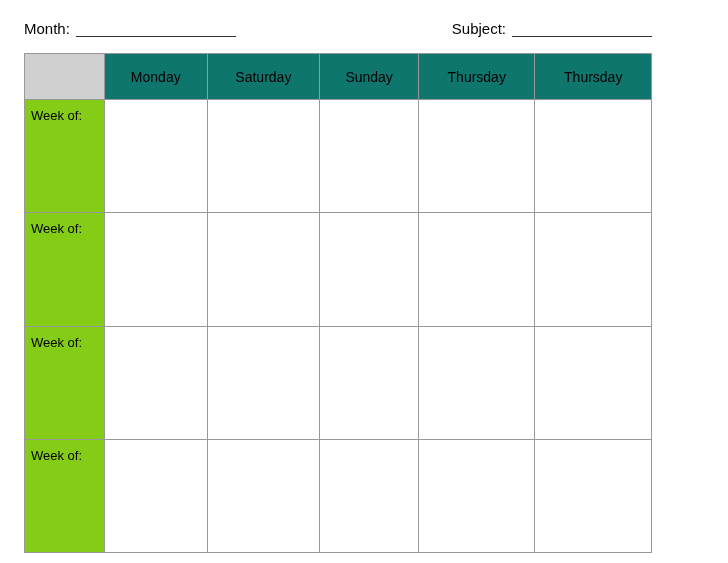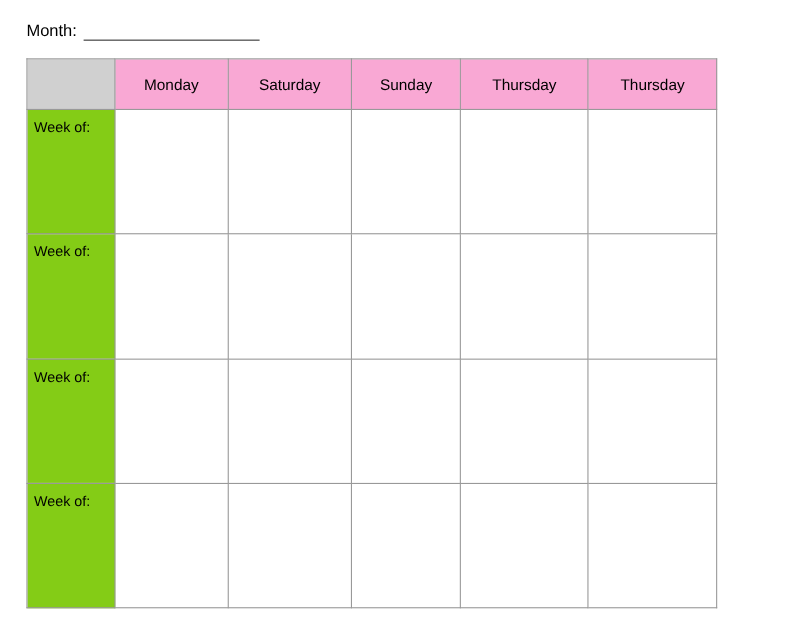--- a/index.html
+++ b/index.html
@@ -66,21 +66,21 @@
     .calendar-table th,
     .calendar-table td {
       border: 1px solid #999;
       text-align: center;
       vertical-align: top;
       font-size: 14px;
       font-family: 'Comic Sans MS', 'Chalkboard SE', cursive, sans-serif;
     }
 
     .calendar-table thead th {
-      background-color: #f9a8d4;
+      background-color: #0f766e;
       padding: 10px 6px;
       font-weight: normal;
       height: 46px;
       vertical-align: middle;
     }
 
     .calendar-table thead th.row-header {
       background-color: #d0d0d0;
       width: 80px;
     }
@@ -102,20 +102,24 @@
   </style>
 </head>
 <body>
 
 <div class="page">
 
   <div class="header">
     <div class="header-field">
       <span class="header-label">Month:</span>
       <input class="header-line" type="text" value="" style="">
+    </div>
+    <div class="header-field">
+      <span class="header-label">Subject:</span>
+      <input class="header-line header-line-short" type="text" value="" style="">
     </div>
   </div>
 
   <table class="calendar-table">
     <thead>
       <tr>
         <th class="row-header"></th>
         <th>
           <span>Monday</span>
         </th>

